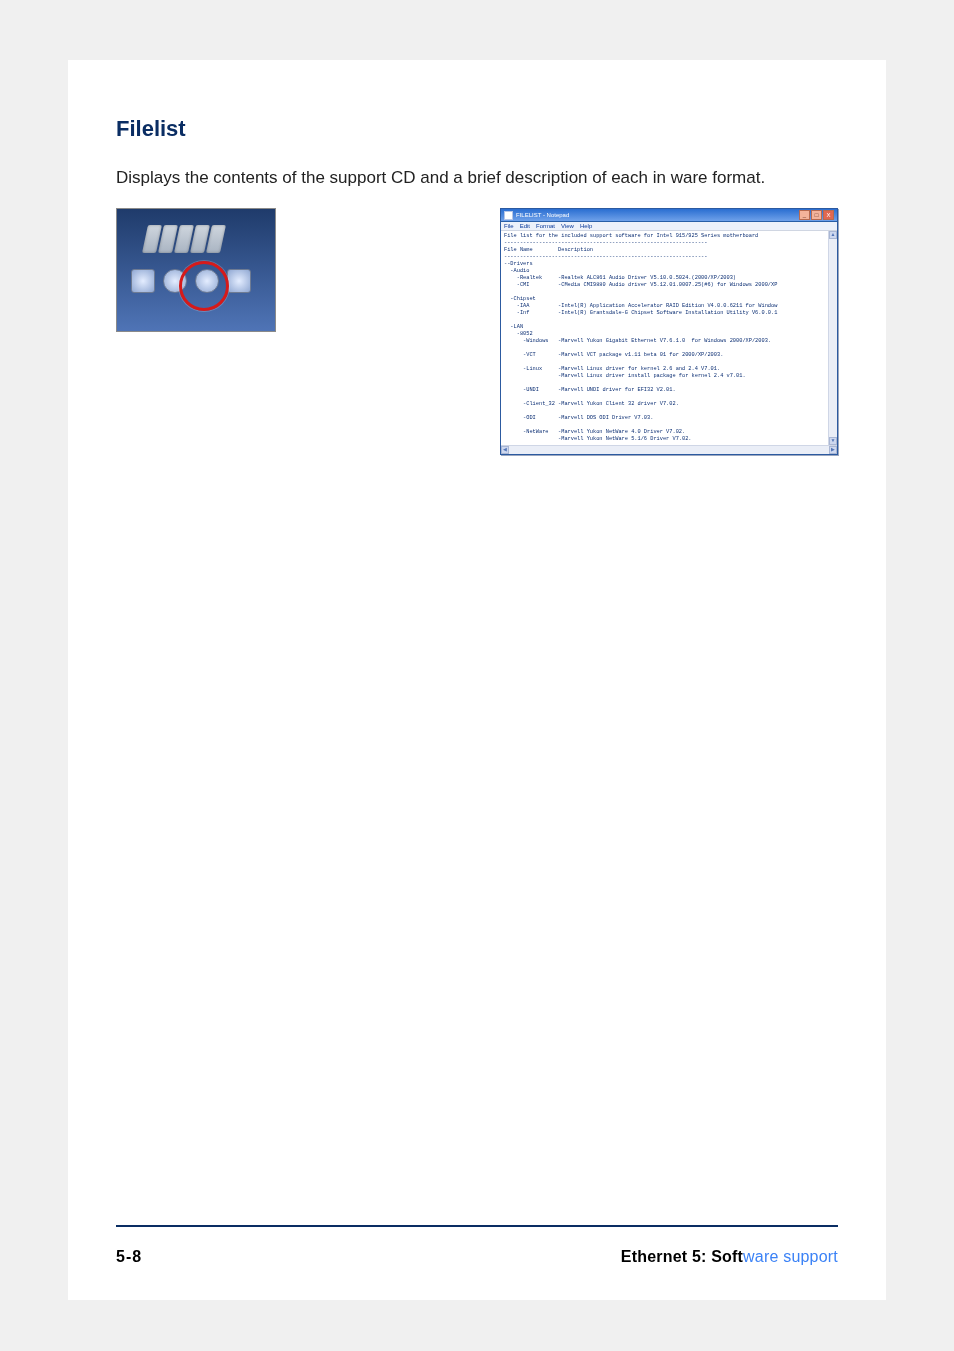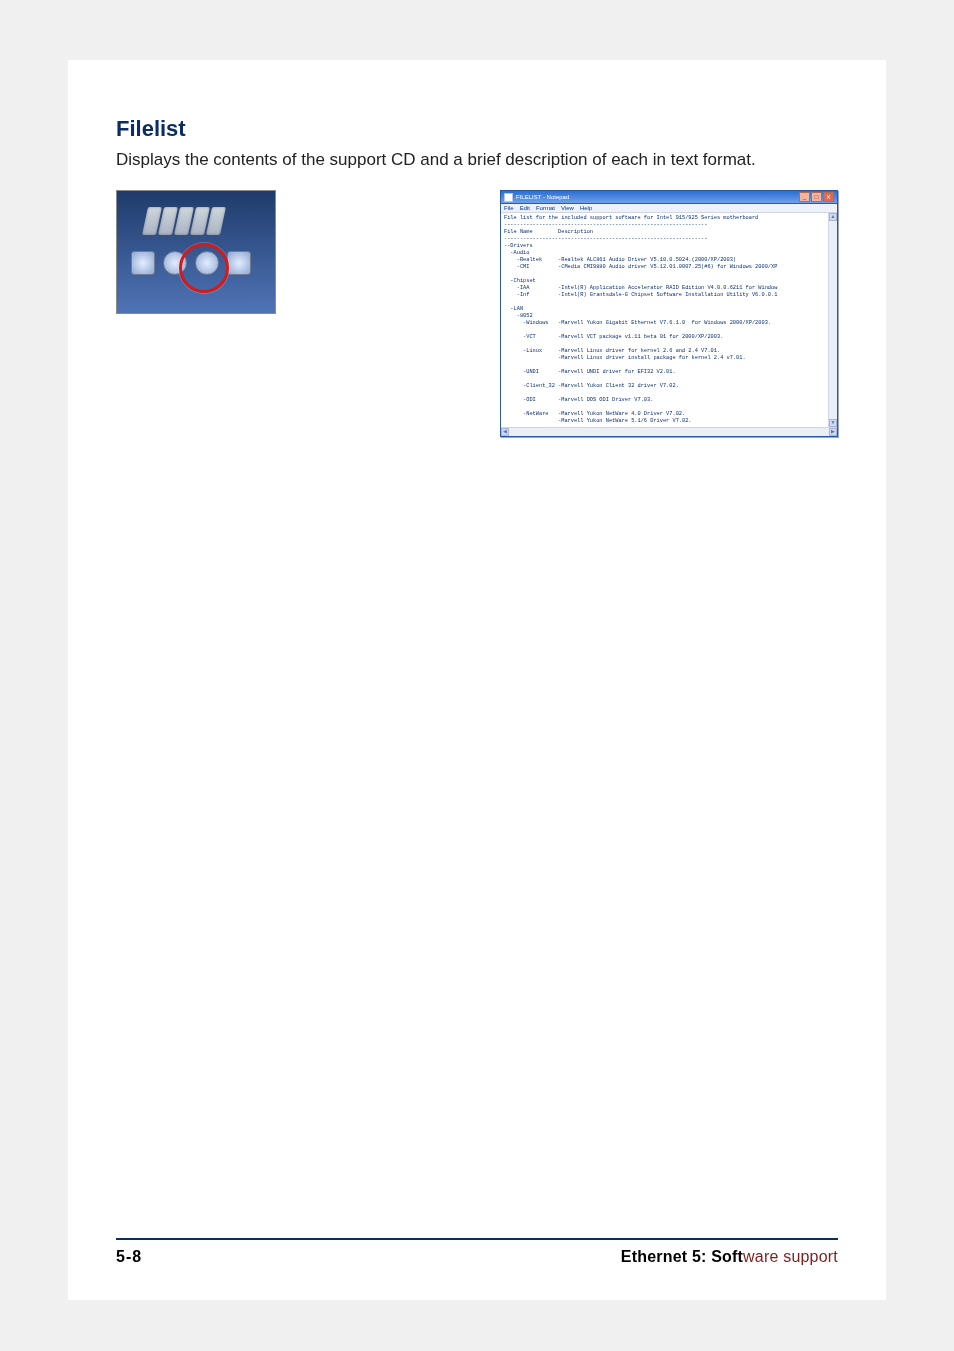--- a/index.html
+++ b/index.html
@@ -22,21 +22,21 @@
     box-sizing: border-box;
     padding: 56px 48px 0 48px;
   }
   .content {
     position: relative;
   }
   .section-title {
     font-size: 22px;
     font-weight: bold;
     color: #0a2d63;
-    margin: 0 0 6px 0;
+    margin: 0 0 24px 0;
   }
   .section-body {
     font-size: 17px;
     line-height: 24px;
     color: #222;
     margin: 0 0 18px 0;
   }
 
   
   .figrow {
@@ -219,42 +219,42 @@
   
   .footer {
     position: absolute;
     left: 48px;
     right: 48px;
     bottom: 34px;
     border-top: 2px solid #0a2d63;
     display: flex;
     justify-content: space-between;
     font-size: 16px;
-    padding-top: 8px;
+    padding-top: 21px;
   }
   .foot-left {
     font-weight: bold;
     letter-spacing: 1px;
   }
   .foot-right {
     font-weight: bold;
     letter-spacing: .2px;
   }
   .foot-right .light {
     font-weight: normal;
-    color: #7f1d1d;
+    color: #3b82f6;
   }
 </style>
 </head>
 <body>
 
 <div class="page">
   <div class="content">
     <h2 class="section-title">Filelist</h2>
-    <p class="section-body">Displays the contents of the support CD and a brief description of each in text format.</p>
+    <p class="section-body">Displays the contents of the support CD and a brief description of each in ware format.</p>
 
     <div class="figrow">
 
       <div class="thumb">
         <div class="logo">
           <span></span>
             <span></span>
             <span></span>
             <span></span>
             <span></span>

